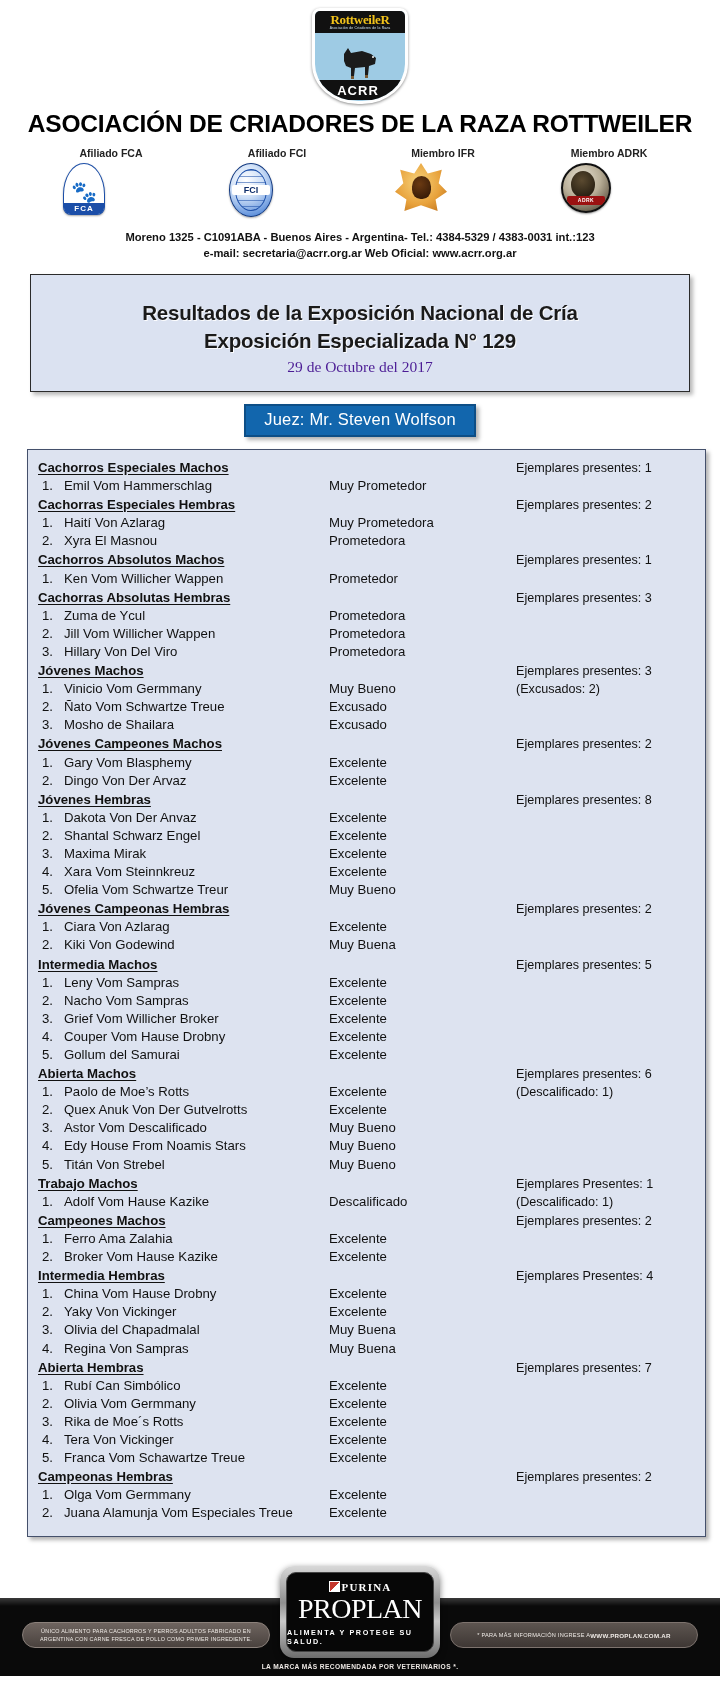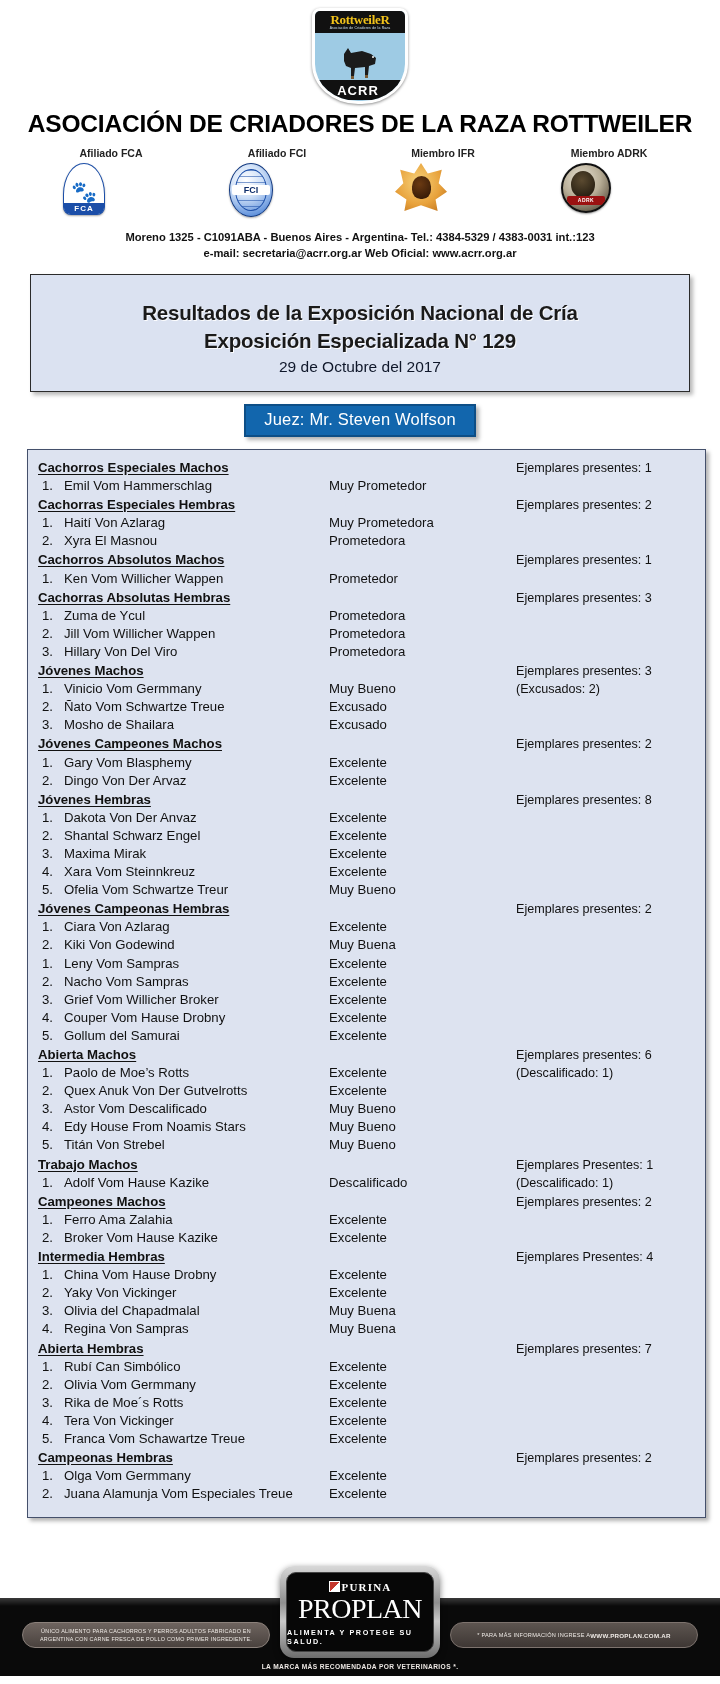--- a/index.html
+++ b/index.html
@@ -144,22 +144,22 @@
     text-align:center;
     box-shadow:3px 3px 4px rgba(0,0,0,.28);
   }
   .title-banner .t1, .title-banner .t2 {
     font-size:20.5px; font-weight:bold; color:#1a1a1a;
     font-family:"Liberation Sans", sans-serif;
     line-height:28px; letter-spacing:-0.2px;
     text-shadow: 1px 1px 0 rgba(255,255,255,.9);
   }
   .title-banner .t3 {
-    font-size:15.5px; color:#0f172a; font-weight:normal;
-    line-height:24px; font-family:Liberation Sans, sans-serif;
+    font-size:15.5px; color:#4c1d95; font-weight:normal;
+    line-height:24px; font-family:Liberation Serif, serif;
   }
 
   
   .judge-wrap { display:flex; justify-content:center; margin-top:12px; }
   .judge {
     background:#1266ad;
     border:2px solid #0d4e86;
     color:#fff;
     font-size:16.5px;
     padding:4px 18px 6px 18px;
@@ -517,20 +517,25 @@
       </div>
       <div class="row">
         <div class="col-left" style="display: flex;">
           <span class="num">2.</span>
           <span class="name">Kiki Von Godewind</span>
         </div>
         <div class="col-mid">Muy Buena</div>
         <div class="col-right"></div>
       </div>
       <div class="row">
+        <div class="col-left"><span class="cat">Intermedia Machos</span></div>
+        <div class="col-mid"></div>
+        <div class="col-right">Ejemplares presentes: 5</div>
+      </div>
+      <div class="row">
         <div class="col-left" style="display: flex;">
           <span class="num">1.</span>
           <span class="name">Leny Vom Sampras</span>
         </div>
         <div class="col-mid">Excelente</div>
         <div class="col-right"></div>
       </div>
       <div class="row">
         <div class="col-left" style="display: flex;">
           <span class="num">2.</span>

